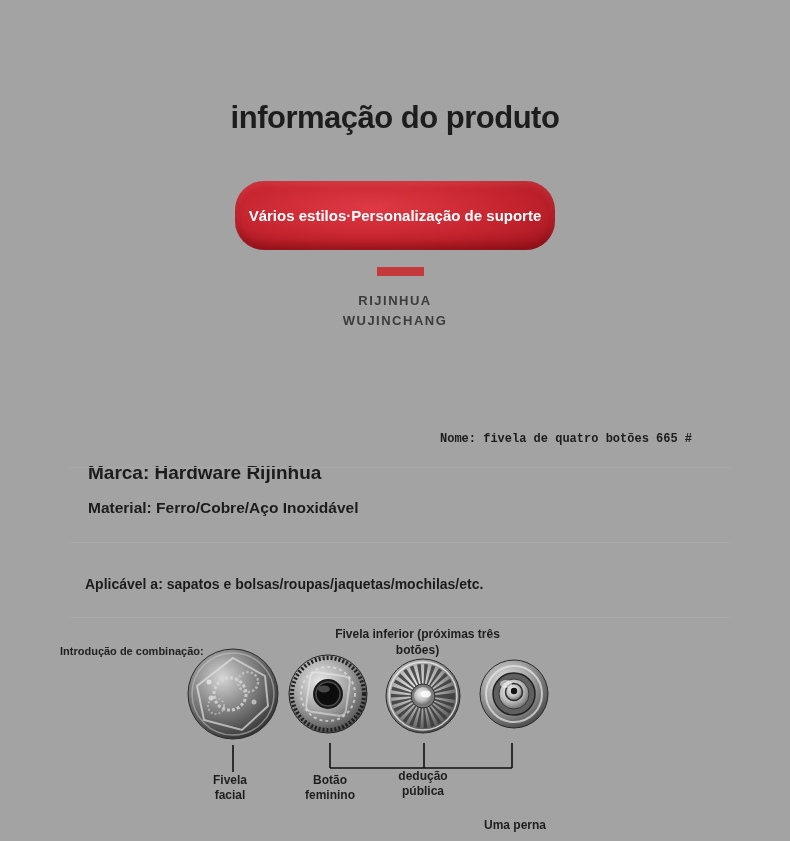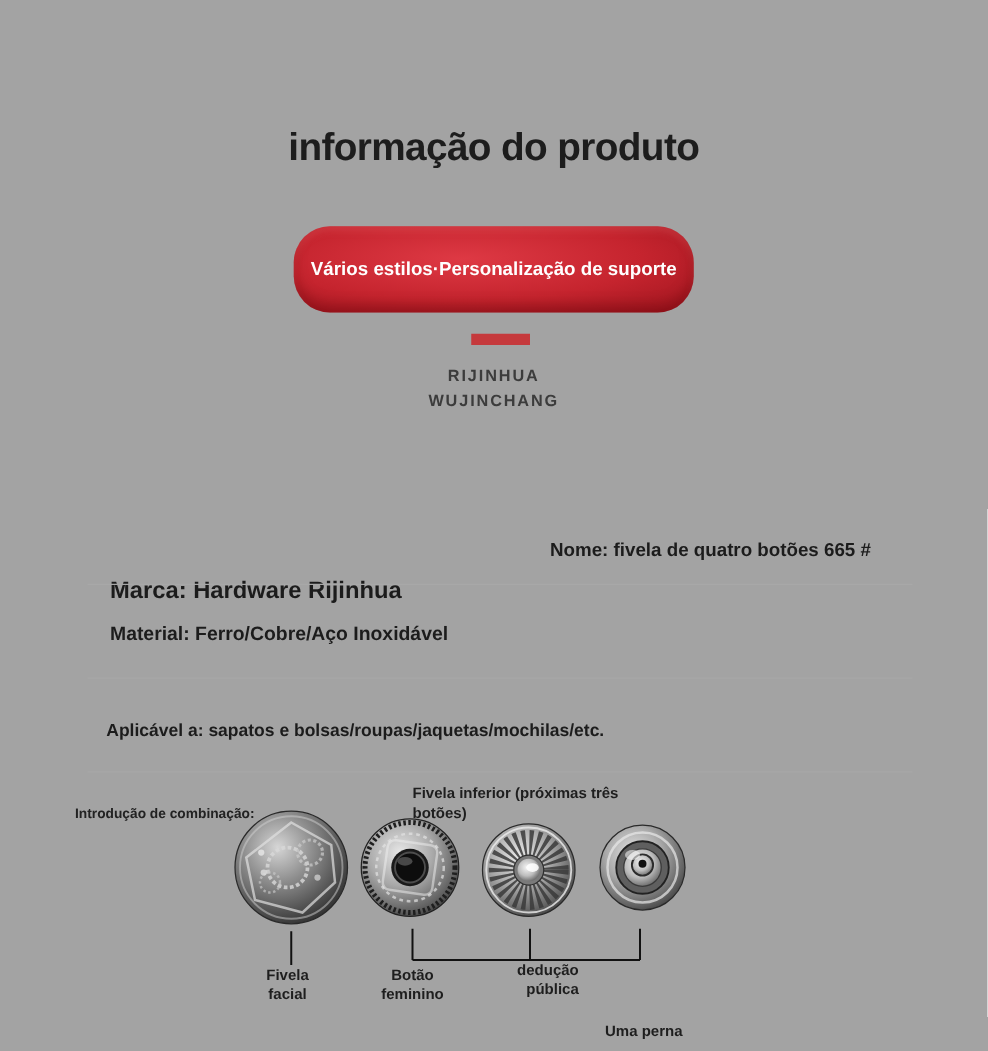--- a/index.html
+++ b/index.html
@@ -58,21 +58,21 @@
     font-weight: 700;
     color: #1c1c1c;
   }
   .spec-right {
     position: absolute;
     left: 440px;
     font-weight: 700;
     color: #1c1c1c;
   }
   .row1-left  { top: 428px; font-size: 19px; margin-top: 34px; }
-  .row1-right { top: 432px; font-size: 15px; }
+  .row1-right { top: 432px; font-size: 12px; font-family: Liberation Mono, monospace; }
   .row2-left  { top: 499px; font-size: 15.5px; }
   .row2-right { top: 499px; font-size: 15px; }
   .row3-left  { top: 576px; font-size: 14px; left: 85px; }
   .divider {
     position: absolute;
     left: 70px; width: 660px; height: 1px;
     background: #a8a8a8;
   }
   .divider-1 { top: 467px; }
   .divider-2 { top: 542px; }
@@ -80,20 +80,21 @@
   .combo-intro {
     position: absolute;
     left: 60px; top: 645px;
     font-size: 11px;
     font-weight: 700;
     color: #222222;
   }
   .group-note {
     position: absolute;
     left: 330px; top: 626px; width: 175px;
+    text-align: center;
     font-size: 12px;
     font-weight: 700;
     line-height: 16px;
     color: #1e1e1e;
   }
   .parts-svg {
     position: absolute;
     left: 180px; top: 646px;
     width: 380px; height: 100px;
   }
@@ -105,21 +106,21 @@
   .part-label {
     position: absolute;
     text-align: center;
     font-size: 12px;
     font-weight: 700;
     line-height: 15px;
     color: #1e1e1e;
   }
   .part-label-1 { left: 195px; top: 773px; width: 70px; }
   .part-label-2 { left: 290px; top: 773px; width: 80px; }
-  .part-label-3 { left: 383px; top: 769px; width: 80px; text-align: right; }
+  .part-label-3 { left: 383px; top: 769px; width: 80px; }
   .part-label-4 { left: 475px; top: 818px; width: 80px; }
 </style>
 </head>
 <body>
 
 <div class="page">
 
   <h1 class="page-title">informação do produto</h1>
 
   <div class="banner-pill">

